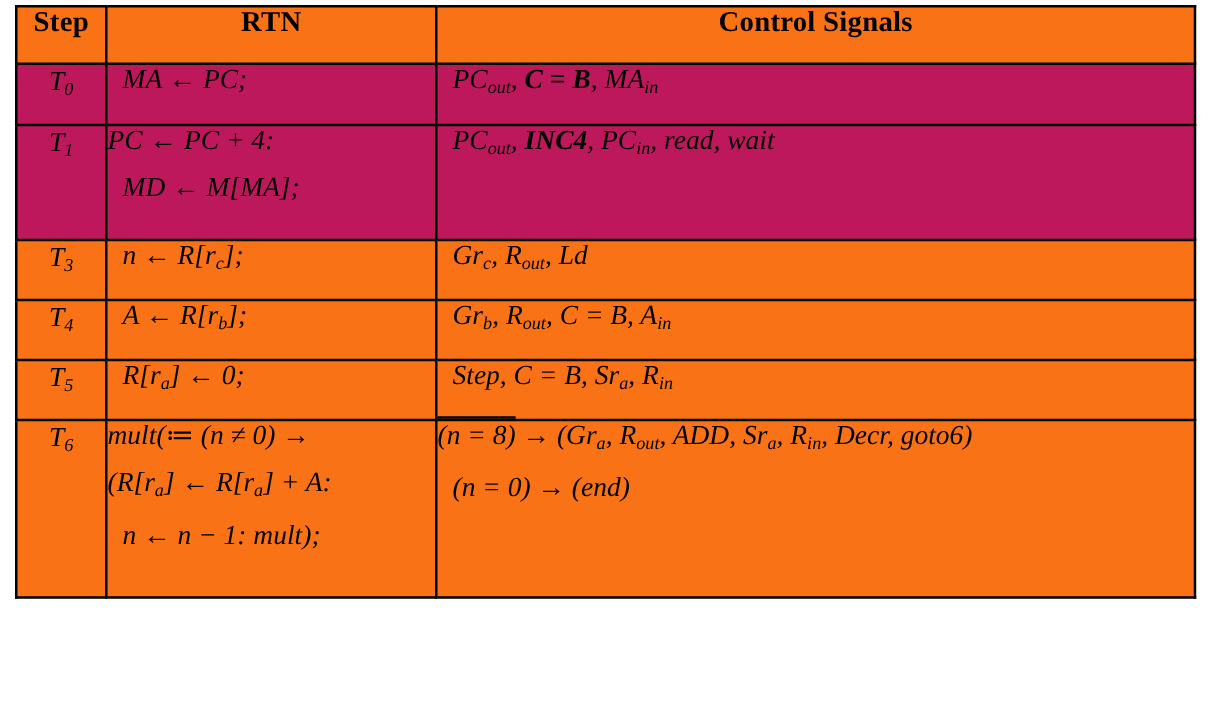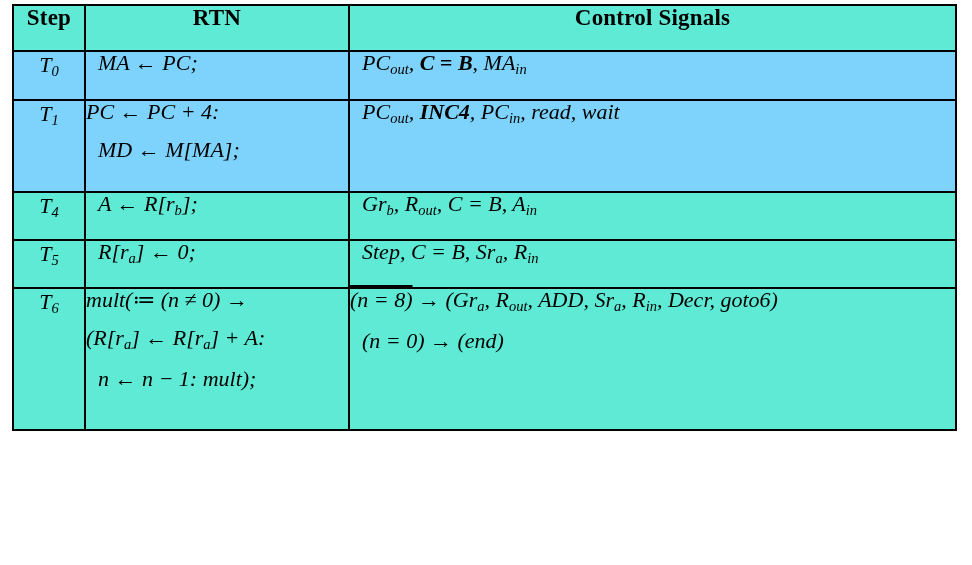--- a/index.html
+++ b/index.html
@@ -33,40 +33,40 @@
 
   table.rtn-table col.c-step { width: 72px; }
   table.rtn-table col.c-rtn  { width: 264px; }
   table.rtn-table col.c-ctrl { width: 607px; }
 
   table.rtn-table th,
   table.rtn-table td {
     border: 2px solid #000000;
     vertical-align: top;
     padding: 0;
-    background: #5eead4;
+    background: #f97316;
   }
 
   
   thead th {
     height: 44px;
     font-weight: bold;
     font-size: 23px;
     line-height: 1;
     text-align: center;
     padding: 6px 0 0 8px;
     letter-spacing: 0.2px;
   }
   thead th.th-step {
     text-align: center;
     padding-left: 0;
   }
 
   
-  tbody tr.shaded > td { background: #7dd3fc; }
+  tbody tr.shaded > td { background: #be185d; }
 
   td.step-cell {
     text-align: center;
     font-style: italic;
     font-size: 22px;
     padding-top: 14px;
   }
   td.step-cell .sub {
     font-size: 0.66em;
     vertical-align: -0.28em;
@@ -140,20 +140,29 @@
         <tr class="r-t1 shaded">
           <td class="step-cell"><span>T</span><span class="sub">1</span></td>
           <td class="rtn-cell">
             <span class="ln"><span>PC ← PC + 4:</span></span>
             <span class="ln"><span>MD ← M[MA];</span></span>
           </td>
           <td class="ctrl-cell">
             <span class="ln"><span>PC</span><span class="sub">out</span><span>, </span><span class="bd">INC4</span><span>, PC</span><span class="sub">in</span><span>, read, wait</span></span>
           </td>
         </tr>
+        <tr class="r-t3">
+          <td class="step-cell"><span>T</span><span class="sub">3</span></td>
+          <td class="rtn-cell">
+            <span class="ln"><span>n ← R[r</span><span class="sub">c</span><span>];</span></span>
+          </td>
+          <td class="ctrl-cell">
+            <span class="ln"><span>Gr</span><span class="sub">c</span><span>, R</span><span class="sub">out</span><span>, Ld</span></span>
+          </td>
+        </tr>
         <tr class="r-t4">
           <td class="step-cell"><span>T</span><span class="sub">4</span></td>
           <td class="rtn-cell">
             <span class="ln"><span>A ← R[r</span><span class="sub">b</span><span>];</span></span>
           </td>
           <td class="ctrl-cell">
             <span class="ln"><span>Gr</span><span class="sub">b</span><span>, R</span><span class="sub">out</span><span>, C = B, A</span><span class="sub">in</span></span>
           </td>
         </tr>
         <tr class="r-t5">

